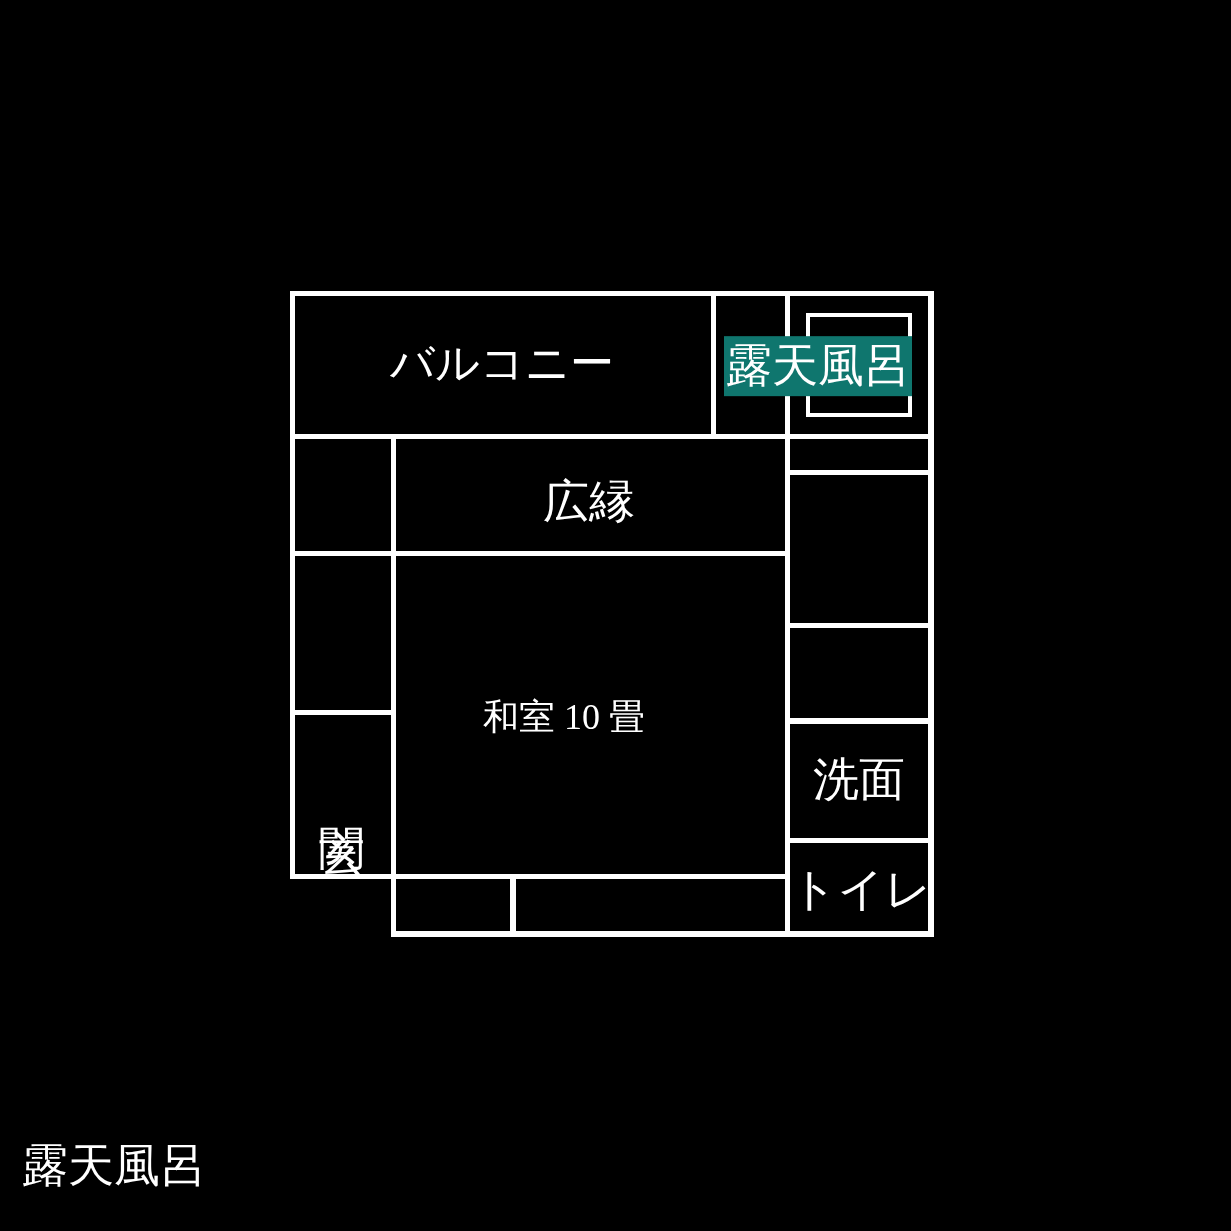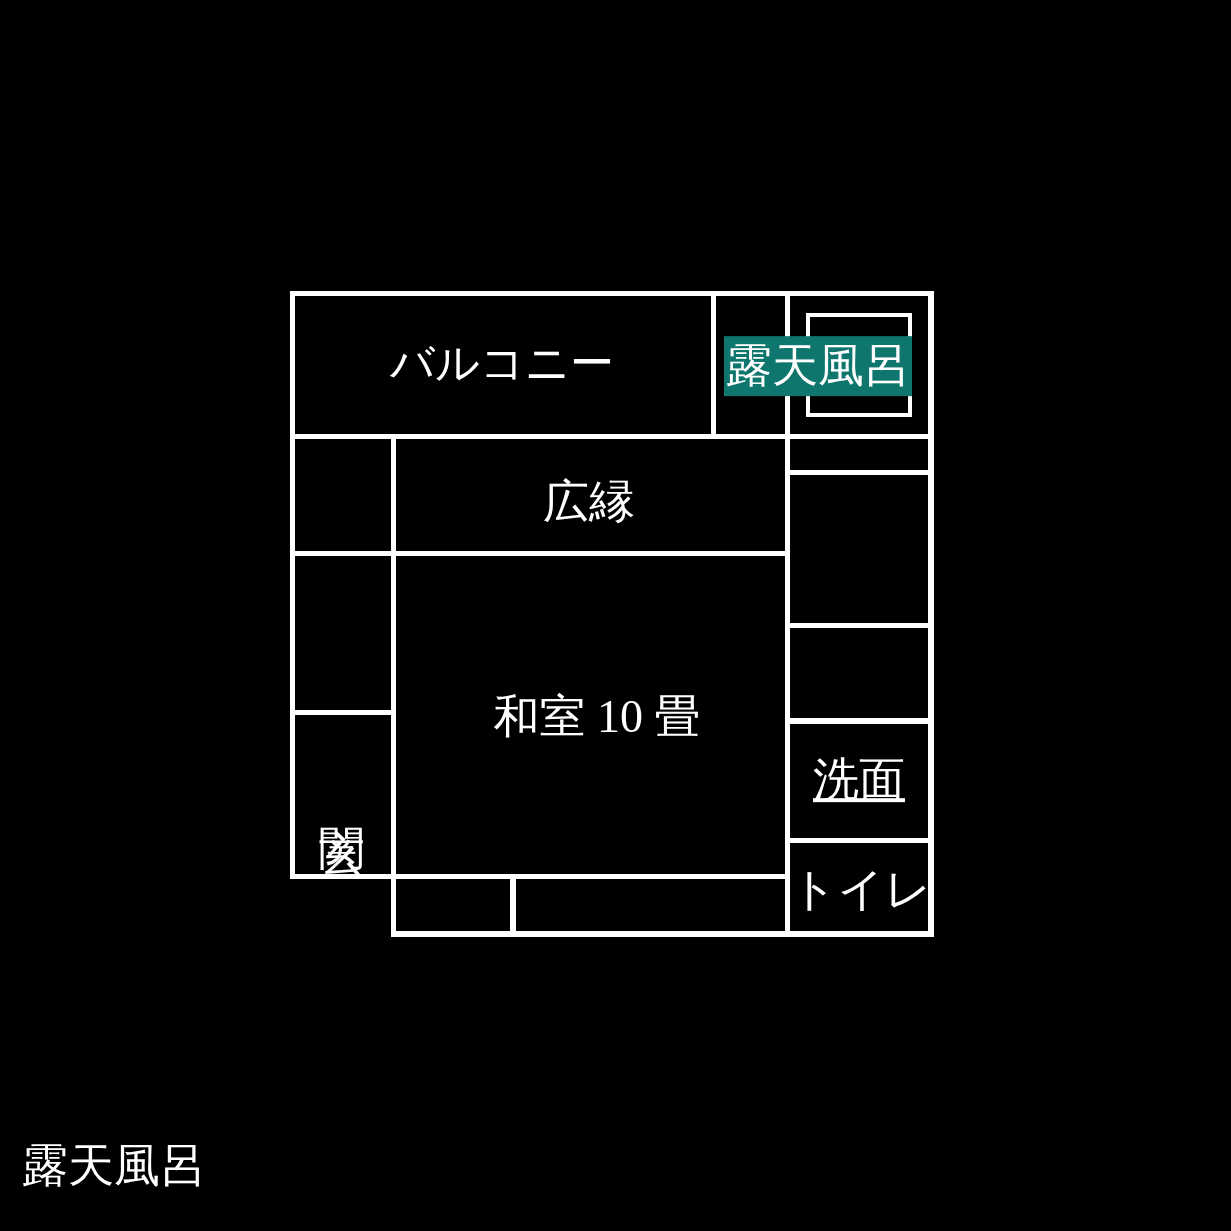--- a/index.html
+++ b/index.html
@@ -67,22 +67,22 @@
     </div>
 
   <div class="fixture-rect" id="bathtub" style="left: 806px; top: 313px; width: 106px; height: 104px;"></div>
 
   <div class="room-label" style="left: 502px; top: 364px; font-size: 44px;">バルコニー</div>
 
   <div class="room-label opaque" style="left: 818px; top: 366px; font-size: 46px;">露天風呂</div>
 
   <div class="room-label" style="left: 589px; top: 502px; font-size: 46px;">広縁</div>
 
-  <div class="room-label" style="left: 597px; top: 717px; font-size: 46px;">和室 10 畳</div>
+  <div class="room-label" style="left: 564px; top: 717px; font-size: 36px;">和室 10 畳</div>
 
   <div class="room-label vertical" style="left: 342px; top: 791px; font-size: 46px;">玄関</div>
 
-  <div class="room-label" style="left: 859px; top: 780px; font-size: 46px; text-decoration: underline;">洗面</div>
+  <div class="room-label" style="left: 859px; top: 780px; font-size: 46px;">洗面</div>
 
   <div class="room-label" style="left: 861px; top: 890px; font-size: 46px; text-align: center;">トイレ</div>
 
   <div class="room-label" style="left: 114px; top: 1166px; font-size: 46px;">露天風呂</div>
 </div>
 
 </body></html>

